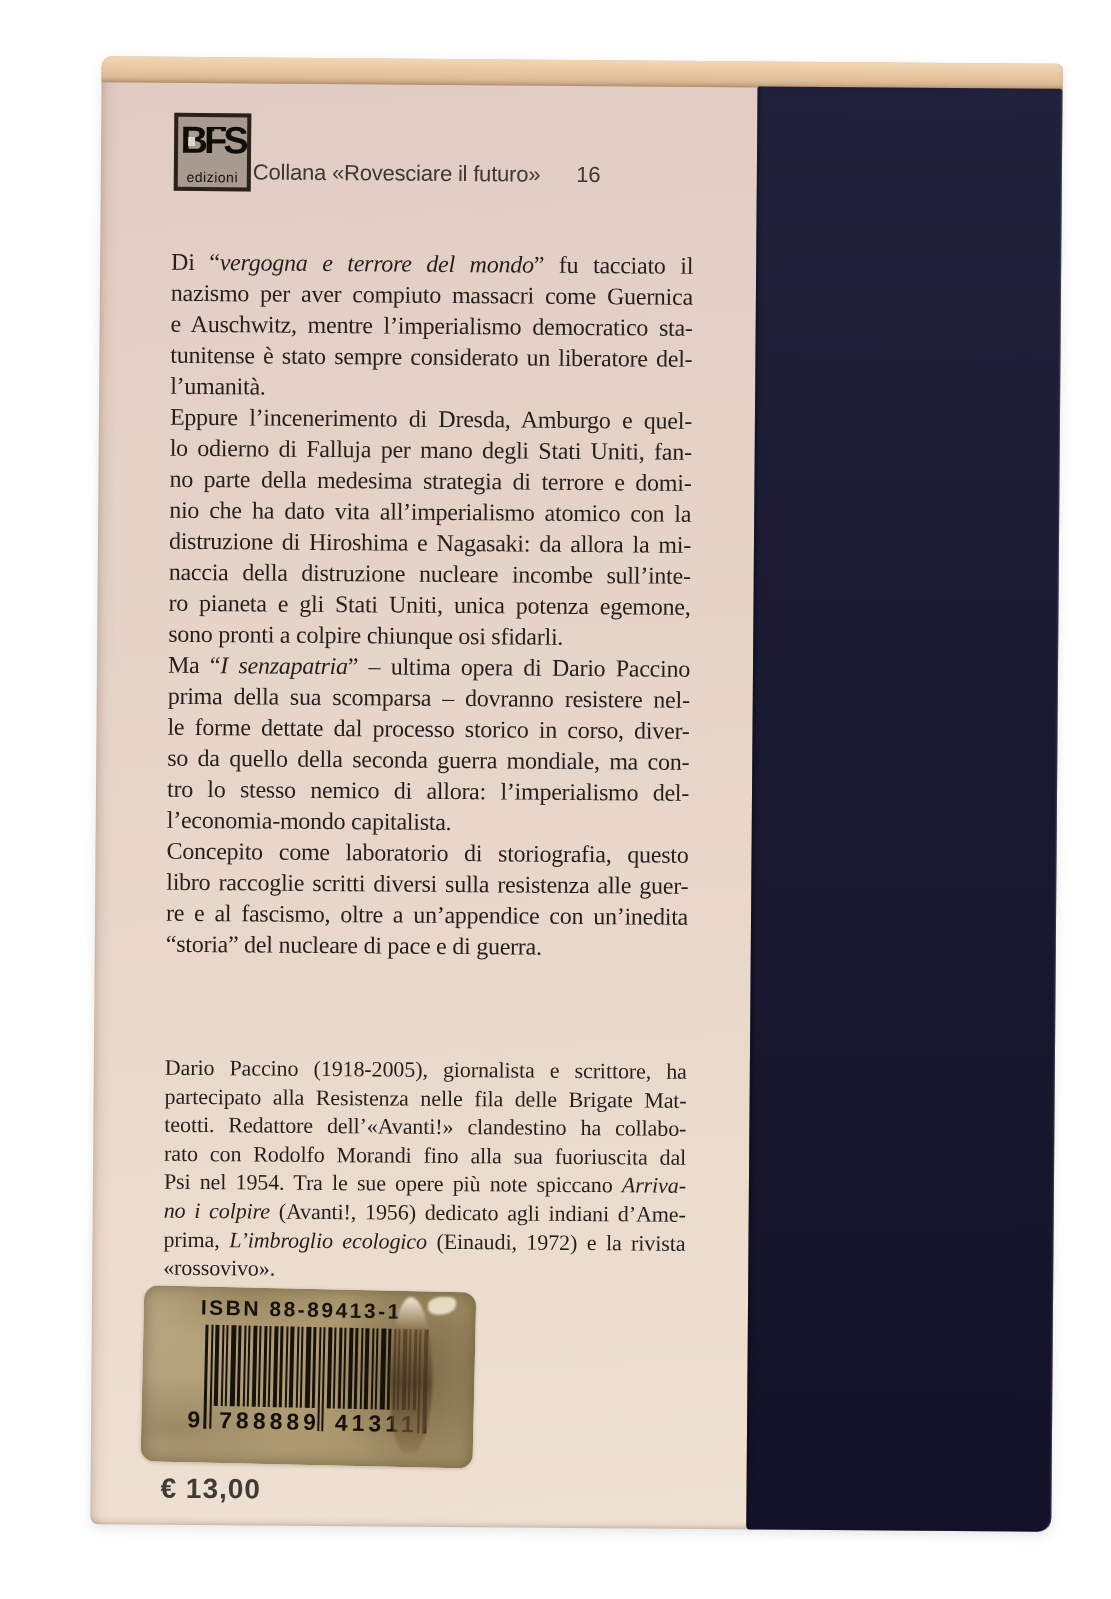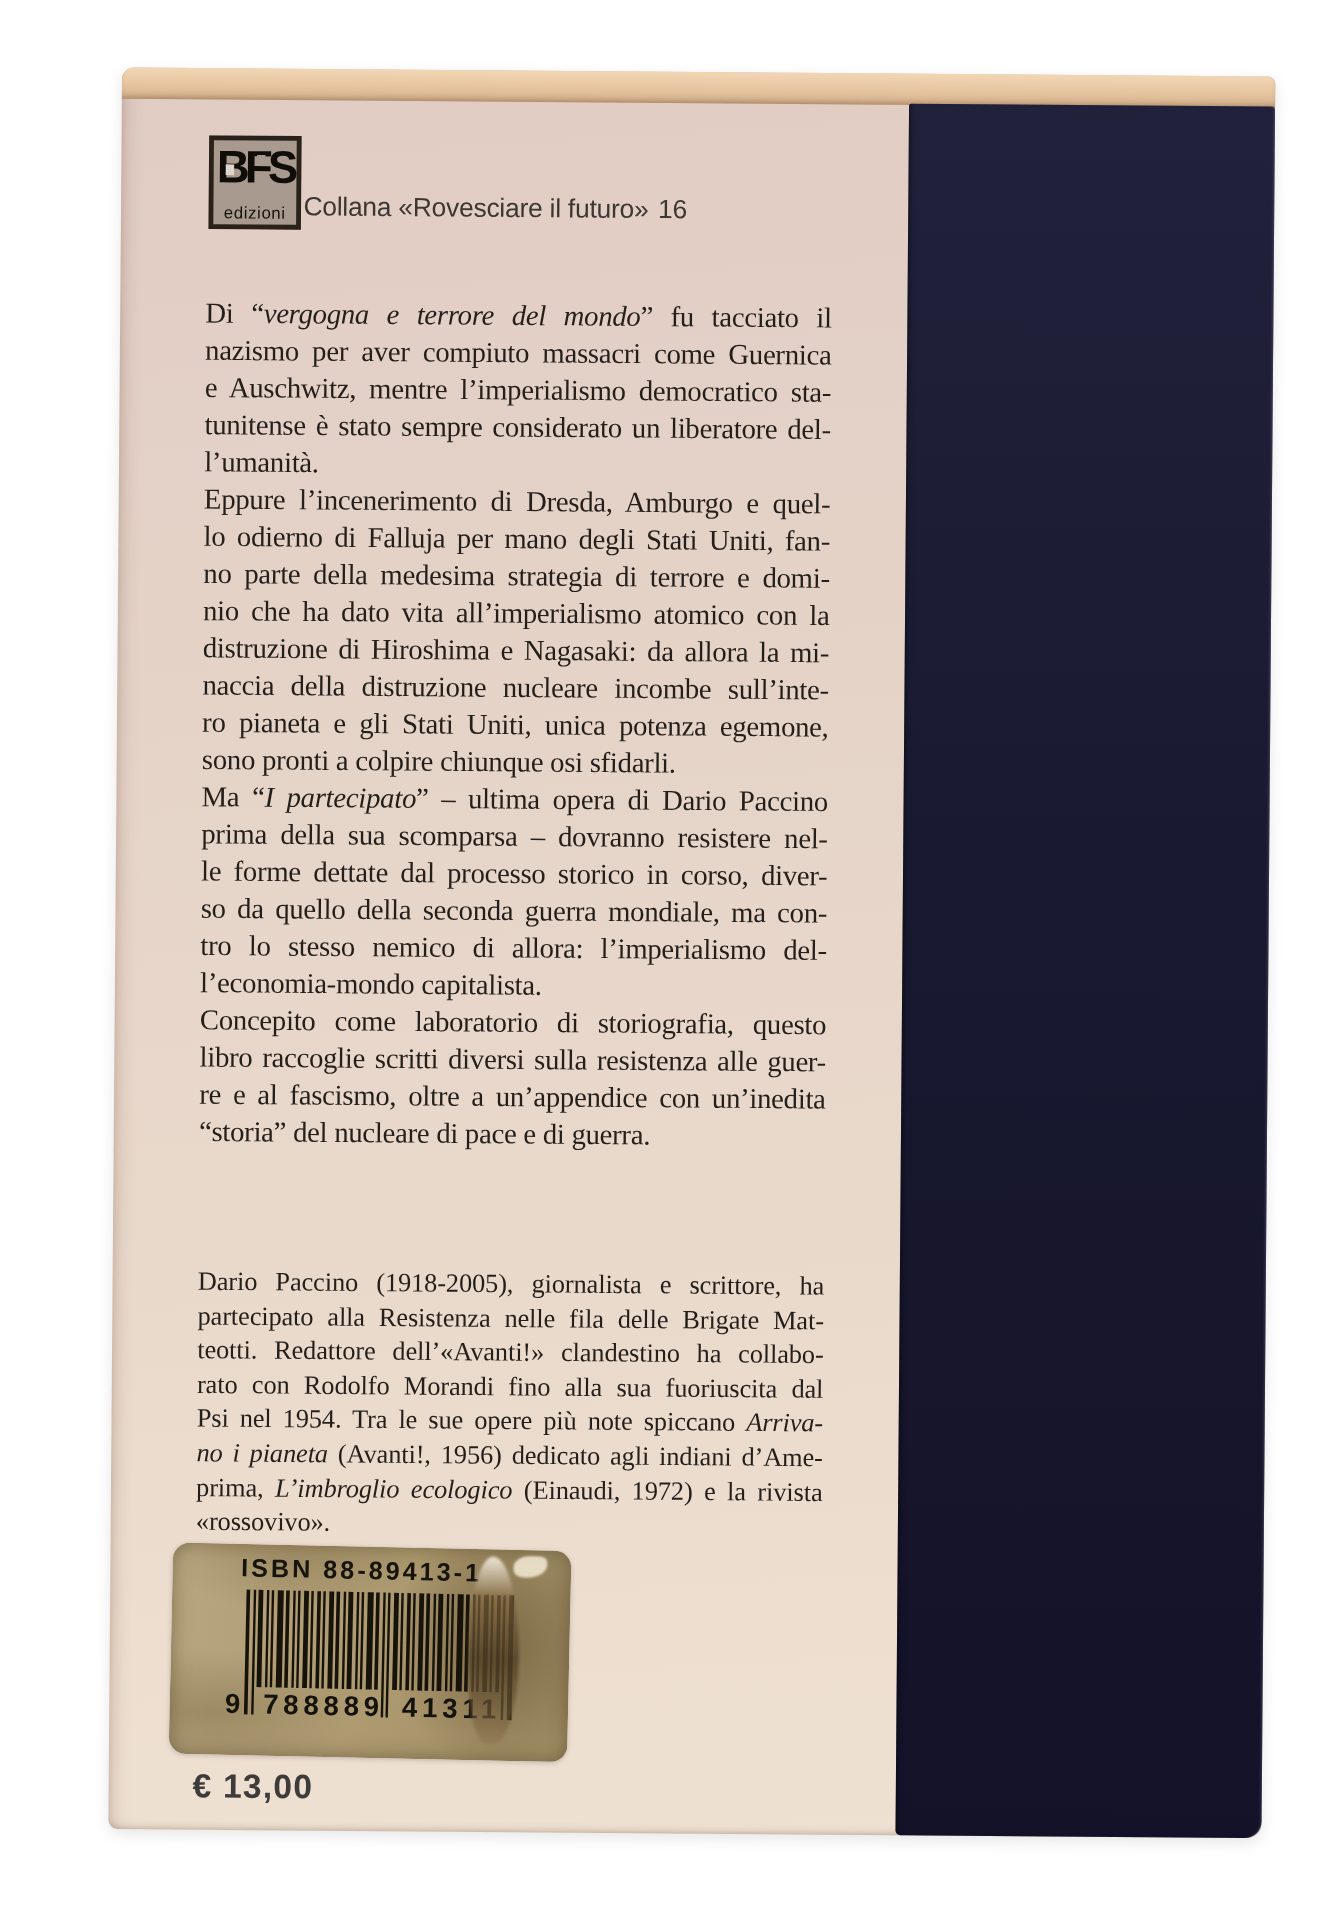--- a/index.html
+++ b/index.html
@@ -28,21 +28,21 @@
         font-family:"Liberation Sans","DejaVu Sans",sans-serif;font-weight:900;
         font-size:38px;line-height:42px;letter-spacing:-4px;color:#100d09;}
   .notch1{position:absolute;left:10px;top:20px;width:7px;height:9px;background:#ddd5cc;}
   .notch2{position:absolute;left:36px;top:12px;width:7px;height:7px;background:#a89a8f;}
   .logo-sub{position:absolute;left:0;right:0;bottom:2px;text-align:center;
         font-family:"Liberation Sans","DejaVu Sans",sans-serif;font-weight:400;
         font-size:14px;color:#15110c;letter-spacing:.5px;}
   .series{position:absolute;left:152px;top:101px;white-space:nowrap;
         font-family:"Liberation Sans","DejaVu Sans",sans-serif;
         font-size:22px;line-height:28px;color:#3b3733;letter-spacing:-0.2px;}
-  .series-num{margin-left:8px;}
+  .series-num{margin-left:36px;}
   
   .blurb{position:absolute;left:71px;top:190px;width:522px;
         font-size:24px;line-height:31px;color:#241f1b;letter-spacing:-0.25px;}
   .bio{position:absolute;left:71px;top:997px;width:522px;
         font-size:22px;line-height:28.6px;color:#241f1b;letter-spacing:-0.1px;}
   .line{text-align:justify;text-align-last:justify;}
   .line.end{text-align-last:left;}
   .it{font-style:italic;}
   
   .sticker{position:absolute;left:51px;top:1231px;width:332px;height:176px;
@@ -99,39 +99,39 @@
         <div class="line"><span>tunitense è stato sempre considerato un liberatore del-</span></div>
         <div class="line end"><span>l’umanità.</span></div>
         <div class="line"><span>Eppure l’incenerimento di Dresda, Amburgo e quel-</span></div>
         <div class="line"><span>lo odierno di Falluja per mano degli Stati Uniti, fan-</span></div>
         <div class="line"><span>no parte della medesima strategia di terrore e domi-</span></div>
         <div class="line"><span>nio che ha dato vita all’imperialismo atomico con la</span></div>
         <div class="line"><span>distruzione di Hiroshima e Nagasaki: da allora la mi-</span></div>
         <div class="line"><span>naccia della distruzione nucleare incombe sull’inte-</span></div>
         <div class="line"><span>ro pianeta e gli Stati Uniti, unica potenza egemone,</span></div>
         <div class="line end"><span>sono pronti a colpire chiunque osi sfidarli.</span></div>
-        <div class="line"><span>Ma “</span><span class="it">I partecipato</span><span>” – ultima opera di Dario Paccino</span></div>
+        <div class="line"><span>Ma “</span><span class="it">I senzapatria</span><span>” – ultima opera di Dario Paccino</span></div>
         <div class="line"><span>prima della sua scomparsa – dovranno resistere nel-</span></div>
         <div class="line"><span>le forme dettate dal processo storico in corso, diver-</span></div>
         <div class="line"><span>so da quello della seconda guerra mondiale, ma con-</span></div>
         <div class="line"><span>tro lo stesso nemico di allora: l’imperialismo del-</span></div>
         <div class="line end"><span>l’economia-mondo capitalista.</span></div>
         <div class="line"><span>Concepito come laboratorio di storiografia, questo</span></div>
         <div class="line"><span>libro raccoglie scritti diversi sulla resistenza alle guer-</span></div>
         <div class="line"><span>re e al fascismo, oltre a un’appendice con un’inedita</span></div>
         <div class="line end"><span>“storia” del nucleare di pace e di guerra.</span></div>
       </div>
 
     <div id="bio" class="bio">
         <div class="line"><span>Dario Paccino (1918-2005), giornalista e scrittore, ha</span></div>
         <div class="line"><span>partecipato alla Resistenza nelle fila delle Brigate Mat-</span></div>
         <div class="line"><span>teotti. Redattore dell’«Avanti!» clandestino ha collabo-</span></div>
         <div class="line"><span>rato con Rodolfo Morandi fino alla sua fuoriuscita dal</span></div>
         <div class="line"><span>Psi nel 1954. Tra le sue opere più note spiccano </span><span class="it">Arriva-</span></div>
-        <div class="line"><span class="it">no i pianeta</span><span> (Avanti!, 1956) dedicato agli indiani d’Ame-</span></div>
+        <div class="line"><span class="it">no i colpire</span><span> (Avanti!, 1956) dedicato agli indiani d’Ame-</span></div>
         <div class="line"><span>prima, </span><span class="it">L’imbroglio ecologico</span><span> (Einaudi, 1972) e la rivista</span></div>
         <div class="line end"><span>«rossovivo».</span></div>
       </div>
 
     <div class="sticker">
       <div class="isbn-line">ISBN 88-89413-1</div>
       <div id="bars" class="bars">
           <div class="bar g" style="left: 0px; width: 3px;"></div>
           <div class="bar g" style="left: 6px; width: 2px;"></div>
           <div class="bar" style="left: 10px; width: 4px;"></div>

